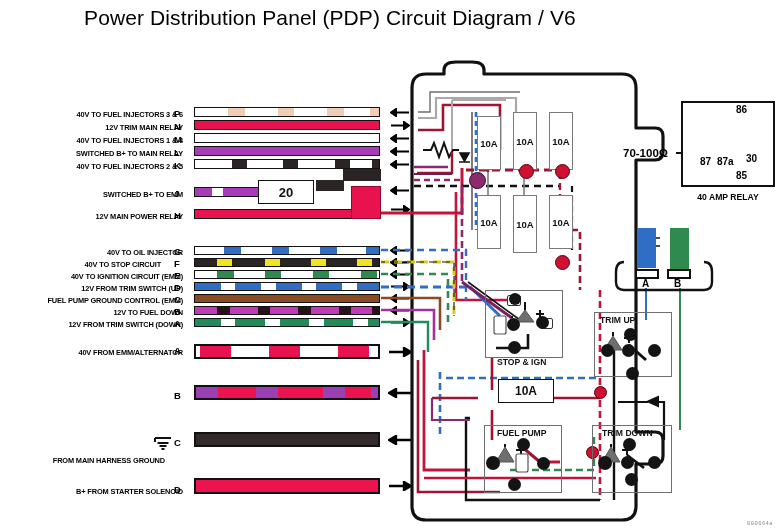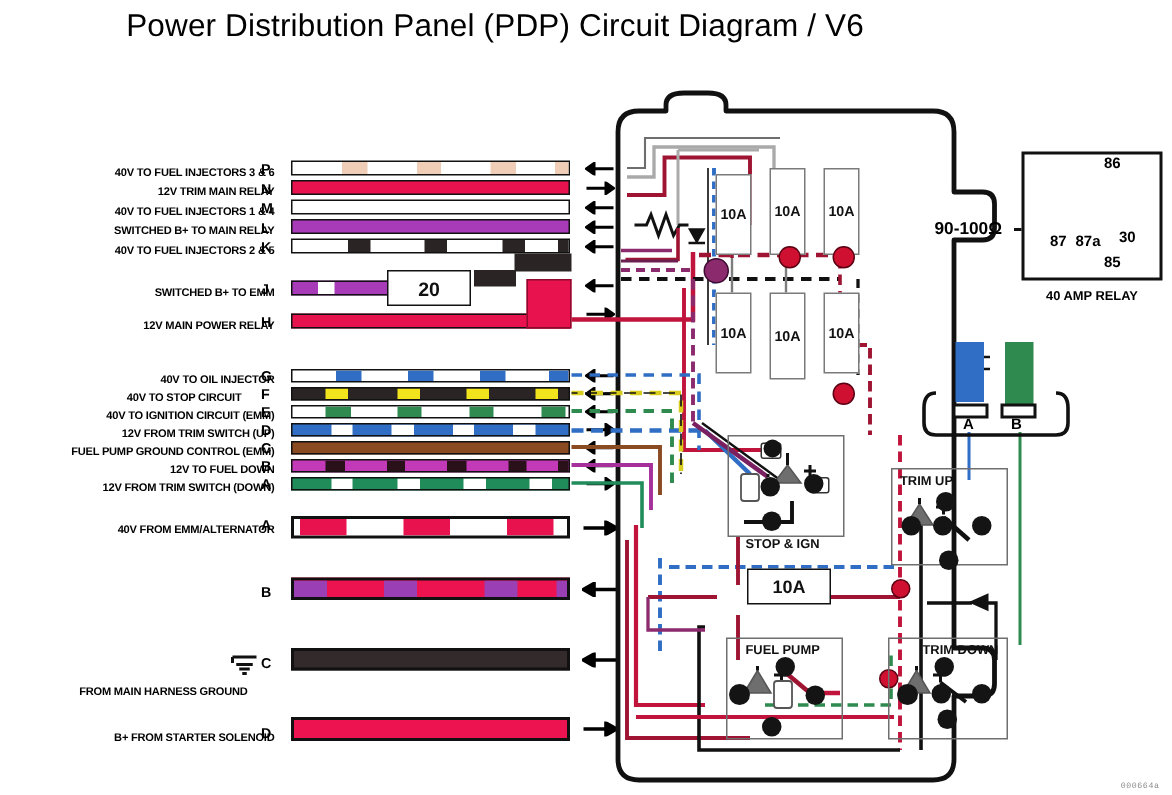--- a/index.html
+++ b/index.html
@@ -492,21 +492,21 @@
     <path d="M624 338 h9 M629 333 v10" stroke="#111" stroke-width="2"></path>
     <path d="M629 345 L646 360" stroke="#111" stroke-width="3" fill="none"></path>
   </svg>
   <div class="term" style="left:624px;top:328px;width:13px;height:13px;"></div>
   <div class="term" style="left:601px;top:344px;width:13px;height:13px;"></div>
   <div class="term" style="left:622px;top:344px;width:13px;height:13px;"></div>
   <div class="term" style="left:648px;top:344px;width:13px;height:13px;"></div>
   <div class="term" style="left:626px;top:367px;width:13px;height:13px;"></div>
 
   <div class="relaybox" style="left:592px;top:425px;width:80px;height:68px;"></div>
-  <div class="relaylbl" style="left:615px;top:428px;">TRIM DOWN</div>
+  <div class="relaylbl" style="left:602px;top:428px;">TRIM DOWN</div>
   <svg class="svgl" width="781" height="530" viewBox="0 0 781 530">
     <path d="M602 462 l9 -15 l9 15 Z" fill="#6e6e6e" stroke="#555" stroke-width="1"></path>
     <path d="M611 447 V444" stroke="#111" stroke-width="2"></path>
     <path d="M622 450 h9 M627 445 v10" stroke="#111" stroke-width="2"></path>
     <path d="M627 455 L644 468" stroke="#111" stroke-width="2.6" fill="none"></path>
   </svg>
   <div class="term" style="left:623px;top:438px;width:13px;height:13px;"></div>
   <div class="term" style="left:598px;top:456px;width:14px;height:14px;"></div>
   <div class="term" style="left:621px;top:456px;width:13px;height:13px;"></div>
   <div class="term" style="left:648px;top:456px;width:13px;height:13px;"></div>
@@ -516,21 +516,21 @@
   <div class="connblk" style="left:670px;top:228px;width:19px;height:42px;background:#2e8a4e;"></div>
   <svg class="svgl" width="781" height="530" viewBox="0 0 781 530">
     <path d="M624 262 q-8 0 -8 10 v10 q0 8 8 8 h80 q8 0 8 -8 v-10 q0 -10 -8 -10" fill="none" stroke="#111" stroke-width="2.4"></path>
     <rect x="636" y="270" width="22" height="8" fill="#fff" stroke="#111" stroke-width="2"></rect>
     <rect x="668" y="270" width="22" height="8" fill="#fff" stroke="#111" stroke-width="2"></rect>
   </svg>
   <div class="connlbl" style="left:642px;top:278px;">A</div>
   <div class="connlbl" style="left:674px;top:278px;">B</div>
 
   <div id="relaydiag"></div>
-  <div id="ohm">90-100Ω</div>
+  <div id="ohm">70-100Ω</div>
   <div class="rdtxt" style="left:736px;top:104px;">86</div>
   <div class="rdtxt" style="left:746px;top:153px;">30</div>
   <div class="rdtxt" style="left:700px;top:156px;">87</div>
   <div class="rdtxt" style="left:717px;top:156px;">87a</div>
   <div class="rdtxt" style="left:736px;top:170px;">85</div>
   <div id="relaycap">40 AMP RELAY</div>
 
   <div id="watermark">000664a</div>
 </div>
 

